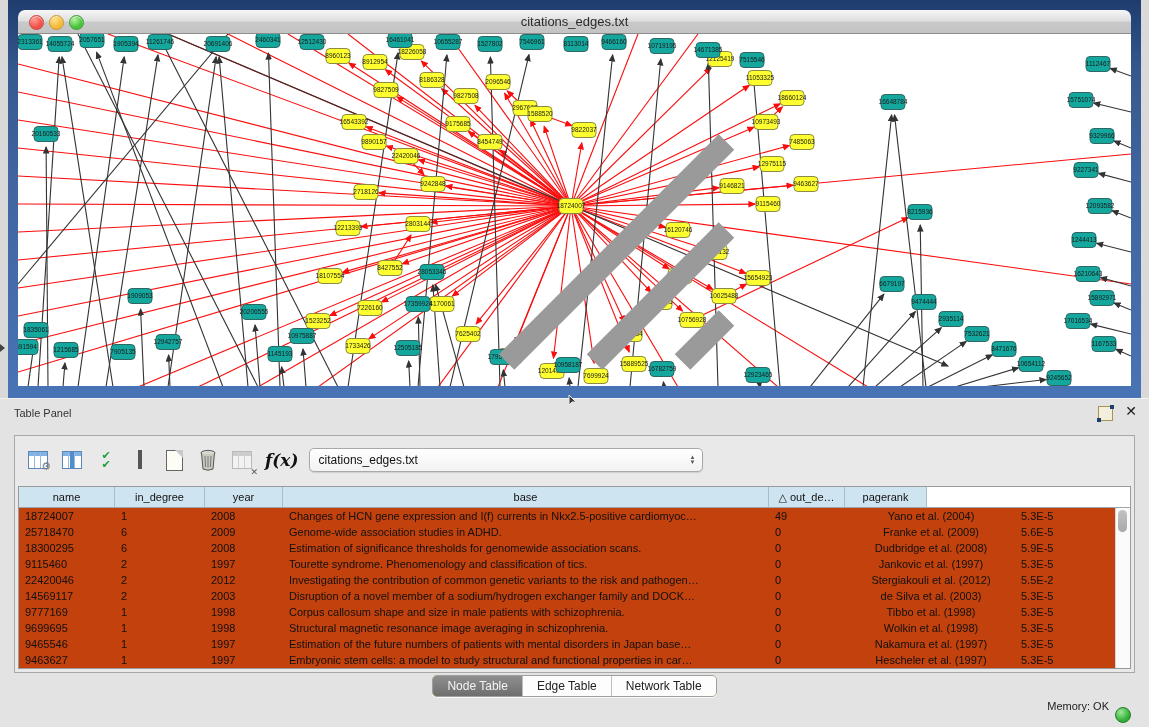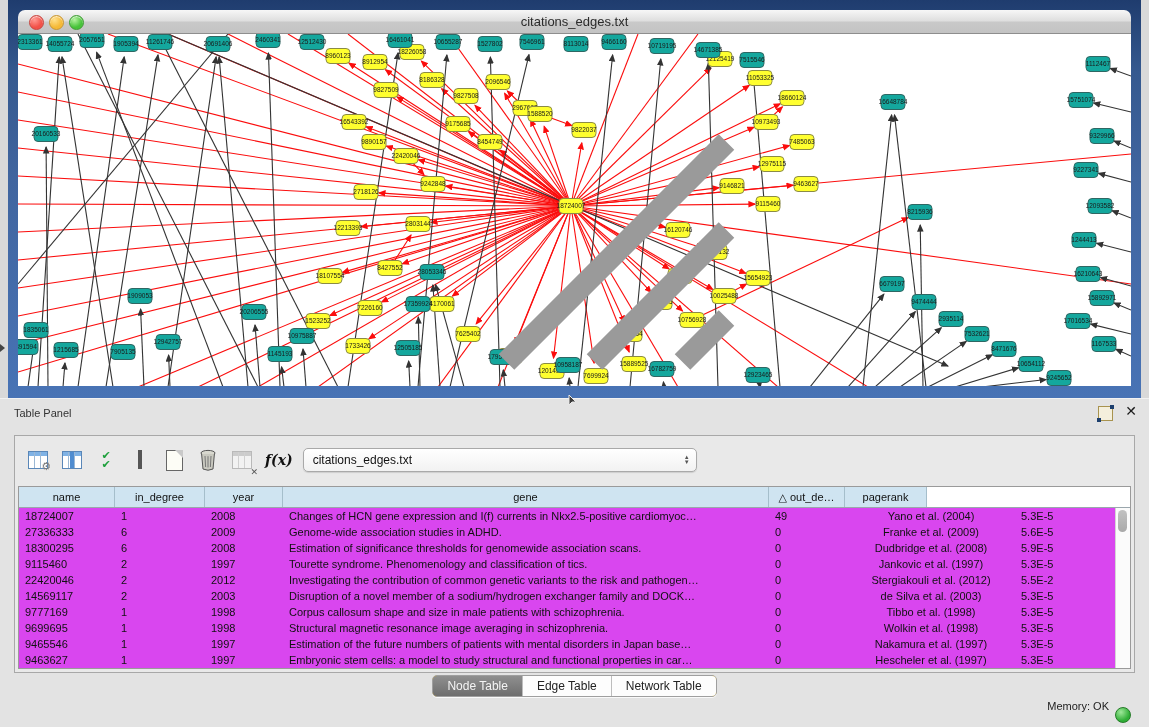--- a/index.html
+++ b/index.html
@@ -33,29 +33,29 @@
   .tp-header{position:absolute;left:0;top:0;width:100%;height:30px;}
   .tp-title{position:absolute;left:14px;top:8px;font-size:11px;color:#333;}
   .tp-float{position:absolute;right:36px;top:7px;width:13px;height:13px;border:1px solid #a8934f;background:#f4efdc;}
   .tp-float::before,.tp-float::after{content:"";position:absolute;width:4px;height:4px;background:#1d3f6e;}
   .tp-float::before{left:-2px;bottom:-2px;}
   .tp-float::after{right:-2px;top:-2px;}
   .tp-close{position:absolute;right:12px;top:5px;font-size:14px;font-weight:bold;color:#1a1a1a;line-height:14px;}
   .tp-inner{position:absolute;left:14px;top:36px;width:1119px;height:236px;background:#e9e9e9;border:1px solid #a8a8a8;}
   .tp-toolbar{position:absolute;left:0;top:0;right:0;height:48px;display:flex;align-items:center;padding-left:10px;box-sizing:border-box;}
   .tb-btn{width:26px;height:26px;display:flex;align-items:center;justify-content:center;margin-right:8px;position:relative;}
-  .fx{font-family:"DejaVu Serif","Liberation Serif",serif;font-style:italic;font-weight:bold;font-size:14px;color:#111;margin:0 10px 0 2px;}
+  .fx{font-family:"DejaVu Serif","Liberation Serif",serif;font-style:italic;font-weight:bold;font-size:17px;color:#111;margin:0 10px 0 2px;}
   .combo{width:392px;height:22px;border:1px solid #a9a9a9;border-radius:5px;
     background:linear-gradient(180deg,#ffffff,#f2f2f2);display:flex;align-items:center;position:relative;
     box-shadow:0 1px 1px rgba(0,0,0,.12);}
   .combo-text{font-size:12px;color:#111;padding-left:9px;flex:1;}
   .combo-arrows{width:18px;display:flex;flex-direction:column;align-items:center;justify-content:center;color:#555;}
   .combo-arrows span{font-size:6px;line-height:5px;}
   
-  .tp-table{position:absolute;left:3px;right:3px;top:50px;bottom:3px;background:#d946ef;border:1px solid #9a9a9a;overflow:hidden;}
+  .tp-table{position:absolute;left:3px;right:3px;top:50px;bottom:3px;background:#c2410c;border:1px solid #9a9a9a;overflow:hidden;}
   .thead{display:flex;height:20px;border-bottom:1px solid #9aa7ad;background:#fff;}
   .th{background:#cfe4f1;border-right:1px solid #a5becb;box-sizing:border-box;font-size:11px;color:#111;
       display:flex;align-items:center;justify-content:center;overflow:hidden;white-space:nowrap;}
   .rows{position:absolute;left:0;right:14px;top:21px;bottom:0;overflow:hidden;}
   .tr{display:flex;height:16px;align-items:center;}
   .td{font-size:11px;color:#111;box-sizing:border-box;padding:0 4px 0 6px;overflow:hidden;white-space:nowrap;}
   .td.center{text-align:center;}
   .vscroll{position:absolute;right:0;top:21px;bottom:0;width:14px;background:#fbfbfb;border-left:1px solid #d5d5d5;}
   .vthumb{position:absolute;left:2px;top:2px;width:9px;height:22px;border-radius:5px;background:linear-gradient(180deg,#c2c2c2,#a9a9a9);}
   
@@ -510,37 +510,37 @@
             <span>▼</span>
           </span>
       </div>
     </div>
 
     <div class="tp-table">
       <div class="thead" id="thead">
           <div class="th" style="width: 96px; flex: 0 0 96px;">name</div>
           <div class="th" style="width: 90px; flex: 0 0 90px;">in_degree</div>
           <div class="th" style="width: 78px; flex: 0 0 78px;">year</div>
-          <div class="th" style="width: 486px; flex: 0 0 486px;">gene</div>
+          <div class="th" style="width: 486px; flex: 0 0 486px;">base</div>
           <div class="th" style="width: 76px; flex: 0 0 76px;">△ out_de…</div>
           <div class="th" style="width: 82px; flex: 0 0 82px;">pagerank</div>
           <div style="flex: 1 1 0%; background: rgb(255, 255, 255);"></div>
         </div>
       <div class="rows" id="rows">
           <div class="tr">
             <div class="td" style="width: 96px; flex: 0 0 96px;">18724007</div>
             <div class="td" style="width: 90px; flex: 0 0 90px;">1</div>
             <div class="td" style="width: 78px; flex: 0 0 78px;">2008</div>
             <div class="td" style="width: 486px; flex: 0 0 486px;">Changes of HCN gene expression and I(f) currents in Nkx2.5-positive cardiomyoc…</div>
             <div class="td" style="width: 76px; flex: 0 0 76px;">49</div>
             <div class="td center" style="width: 170px; flex: 0 0 170px;">Yano et al. (2004)</div>
             <div class="td" style="width: 82px; flex: 0 0 82px;">5.3E-5</div>
           </div>
           <div class="tr">
-            <div class="td" style="width: 96px; flex: 0 0 96px;">27336333</div>
+            <div class="td" style="width: 96px; flex: 0 0 96px;">25718470</div>
             <div class="td" style="width: 90px; flex: 0 0 90px;">6</div>
             <div class="td" style="width: 78px; flex: 0 0 78px;">2009</div>
             <div class="td" style="width: 486px; flex: 0 0 486px;">Genome-wide association studies in ADHD.</div>
             <div class="td" style="width: 76px; flex: 0 0 76px;">0</div>
             <div class="td center" style="width: 170px; flex: 0 0 170px;">Franke et al. (2009)</div>
             <div class="td" style="width: 82px; flex: 0 0 82px;">5.6E-5</div>
           </div>
           <div class="tr">
             <div class="td" style="width: 96px; flex: 0 0 96px;">18300295</div>
             <div class="td" style="width: 90px; flex: 0 0 90px;">6</div>

